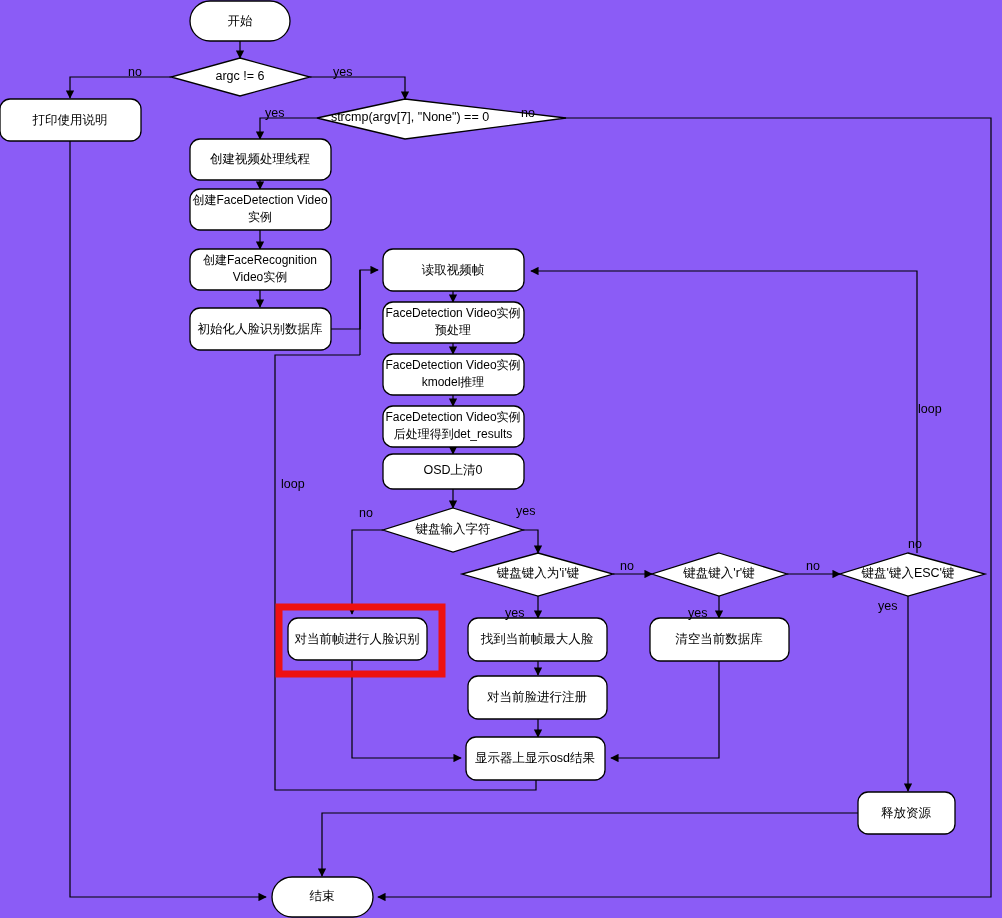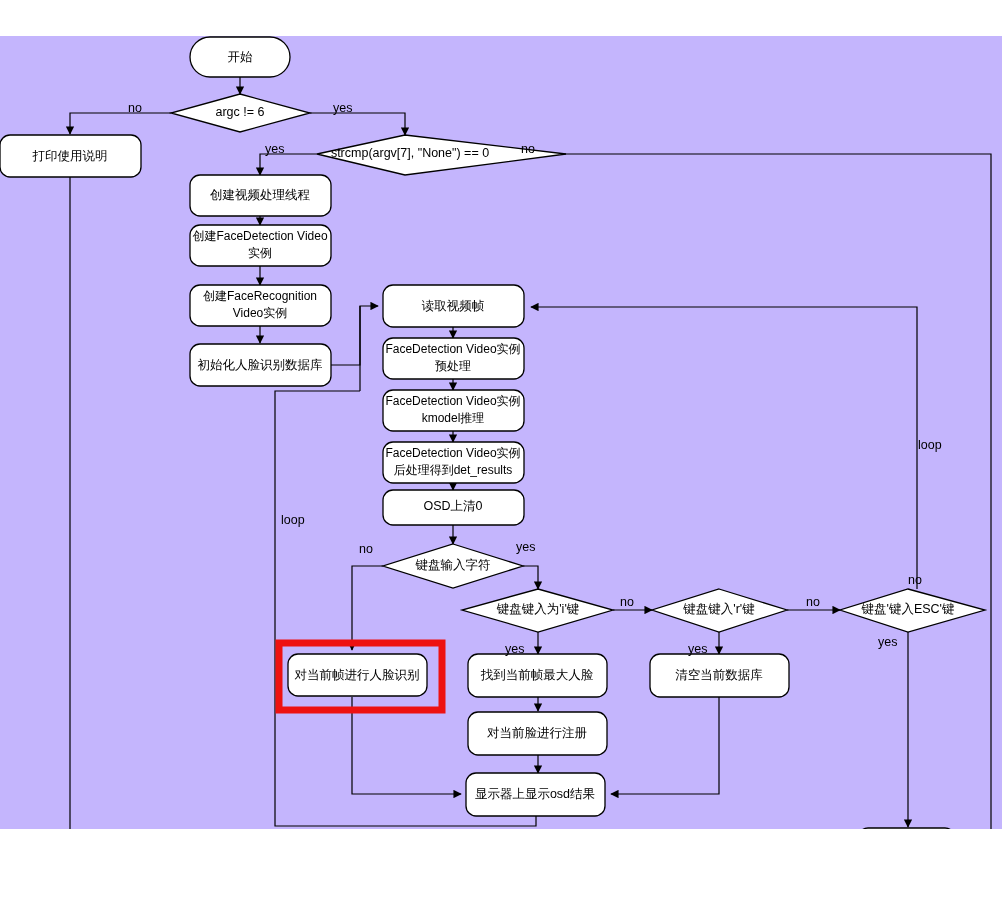--- a/index.html
+++ b/index.html
@@ -3,24 +3,23 @@
 <meta charset="utf-8">
 <style>
   html, body {
     margin: 0;
     padding: 0;
     background: #ffffff;
   }
   #flowchart-root {
     position: relative;
     width: 1002px;
-    height: 793px;
-    background: #c4b5fd;
+    height: 918px;
+    background: #8b5cf6;
     font-family: "Liberation Sans", "DejaVu Sans", sans-serif;
-    margin-top: 36px;
   }
   svg#flow-svg {
     display: block;
     width: 1002px;
     height: 918px;
   }
   .node-shape {
     fill: #ffffff;
     stroke: #000000;
     stroke-width: 1.3;

